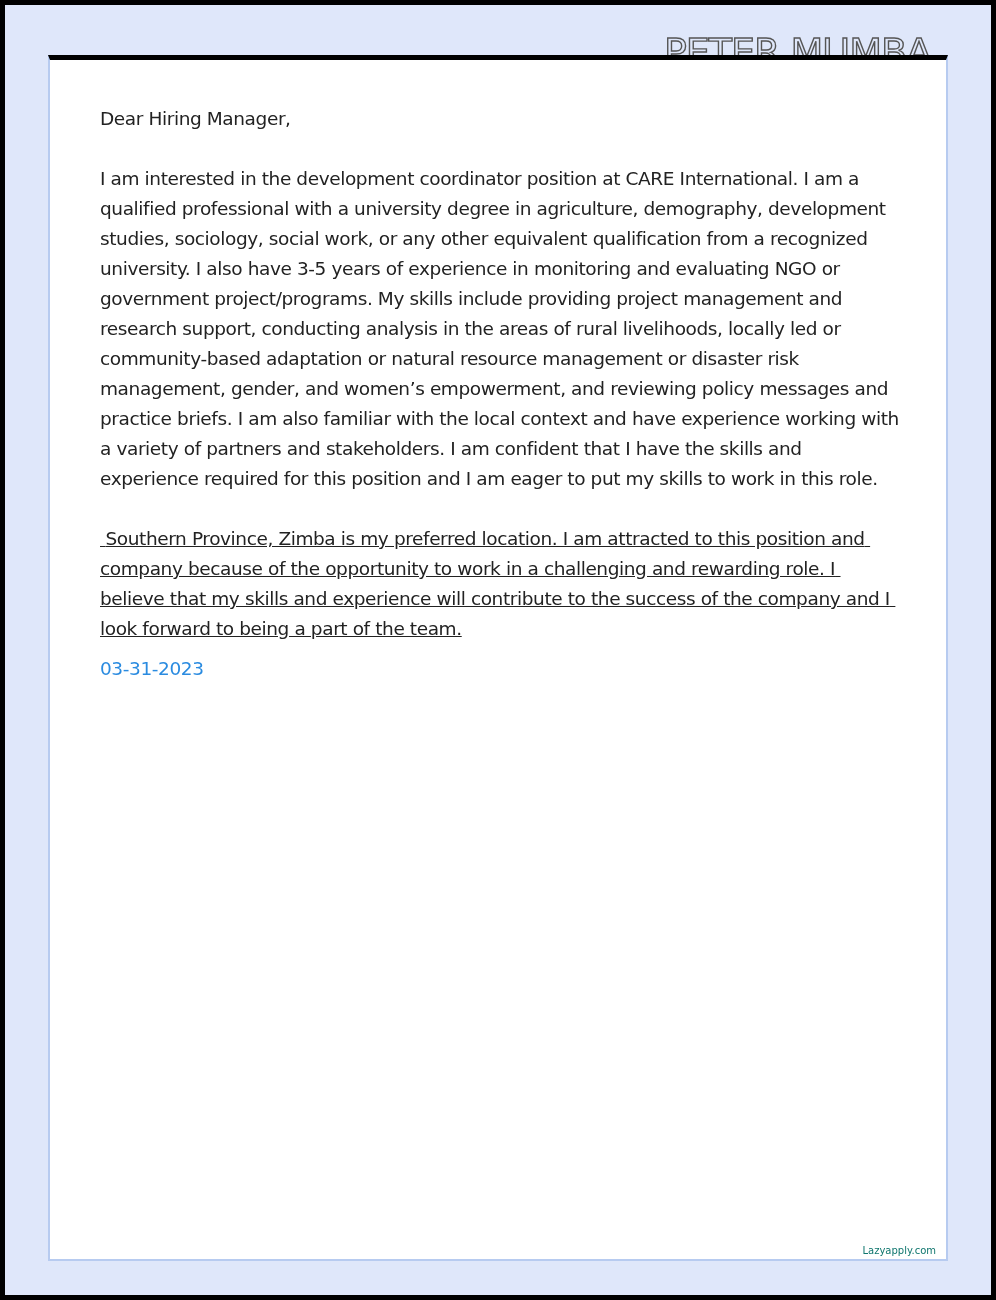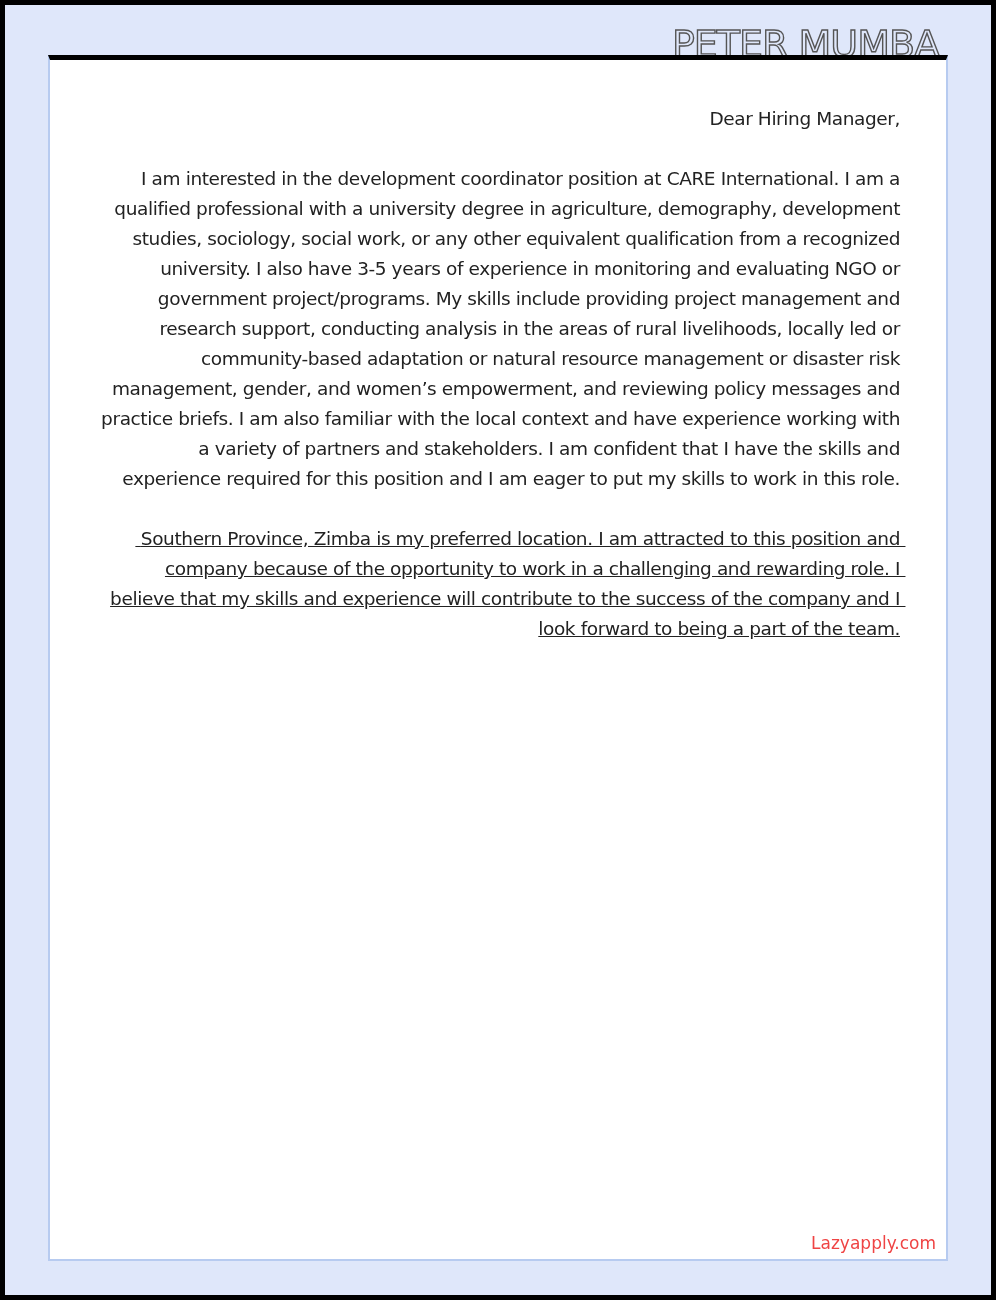--- a/index.html
+++ b/index.html
@@ -14,21 +14,21 @@
     }
     .name {
       position: absolute;
       right: 48px; top: 13px;
       font-family: "DejaVu Sans", sans-serif;
       font-size: 38px;
       letter-spacing: -1px;
       color: #dfe7fa;
       -webkit-text-stroke: 1.4px #555;
       line-height: 44px;
-      margin: 4px;
+      margin: 12px;
       font-weight: normal;
     }
     .panel {
       position: absolute;
       left: 43px; top: 50px;
       width: 900px; height: 1206px;
       box-sizing: border-box;
       background: #fff;
       border-top: 5px solid #000;
       border-left: 2px solid #b7cbf0;
@@ -36,40 +36,40 @@
       border-bottom: 2px solid #b7cbf0;
     }
     .content {
       position: absolute;
       left: 50px; top: 44px;
       width: 800px;
       font-size: 18.5px;
       line-height: 30px;
       color: #222;
       letter-spacing: -0.4px;
-      text-align: right;
     }
     .content p { margin: 0; }
     .greeting { margin-bottom: 30px !important; }
     .para { margin-bottom: 30px !important; }
     .para2 { margin-bottom: 10px !important; white-space: pre-wrap; text-decoration: underline; }
     .date { color: #2a8be0; }
     .footer {
       position: absolute;
-      right: 10px; bottom: 8px;
-      font-size: 17px;
-      color: #ef4444;
+      right: 10px; bottom: 0px;
+      font-size: 10px;
+      color: #0f766e;
       line-height: 16px;
     }
   </style>
 </head>
 <body>
 
 <h1 class="name">PETER MUMBA</h1>
 
 <div class="panel">
   <div class="content">
     <p class="greeting">Dear Hiring Manager,</p>
     <p class="para">I am interested in the development coordinator position at CARE International. I am a qualified professional with a university degree in agriculture, demography, development studies, sociology, social work, or any other equivalent qualification from a recognized university. I also have 3-5 years of experience in monitoring and evaluating NGO or government project/programs. My skills include providing project management and research support, conducting analysis in the areas of rural livelihoods, locally led or community-based adaptation or natural resource management or disaster risk management, gender, and women’s empowerment, and reviewing policy messages and practice briefs. I am also familiar with the local context and have experience working with a variety of partners and stakeholders. I am confident that I have the skills and experience required for this position and I am eager to put my skills to work in this role.</p>
     <p class="para2"> Southern Province, Zimba is my preferred location. I am attracted to this position and company because of the opportunity to work in a challenging and rewarding role. I believe that my skills and experience will contribute to the success of the company and I look forward to being a part of the team.</p>
+    <p class="date">03-31-2023</p>
   </div>
   <div class="footer">Lazyapply.com</div>
 </div>
 
 </body></html>

